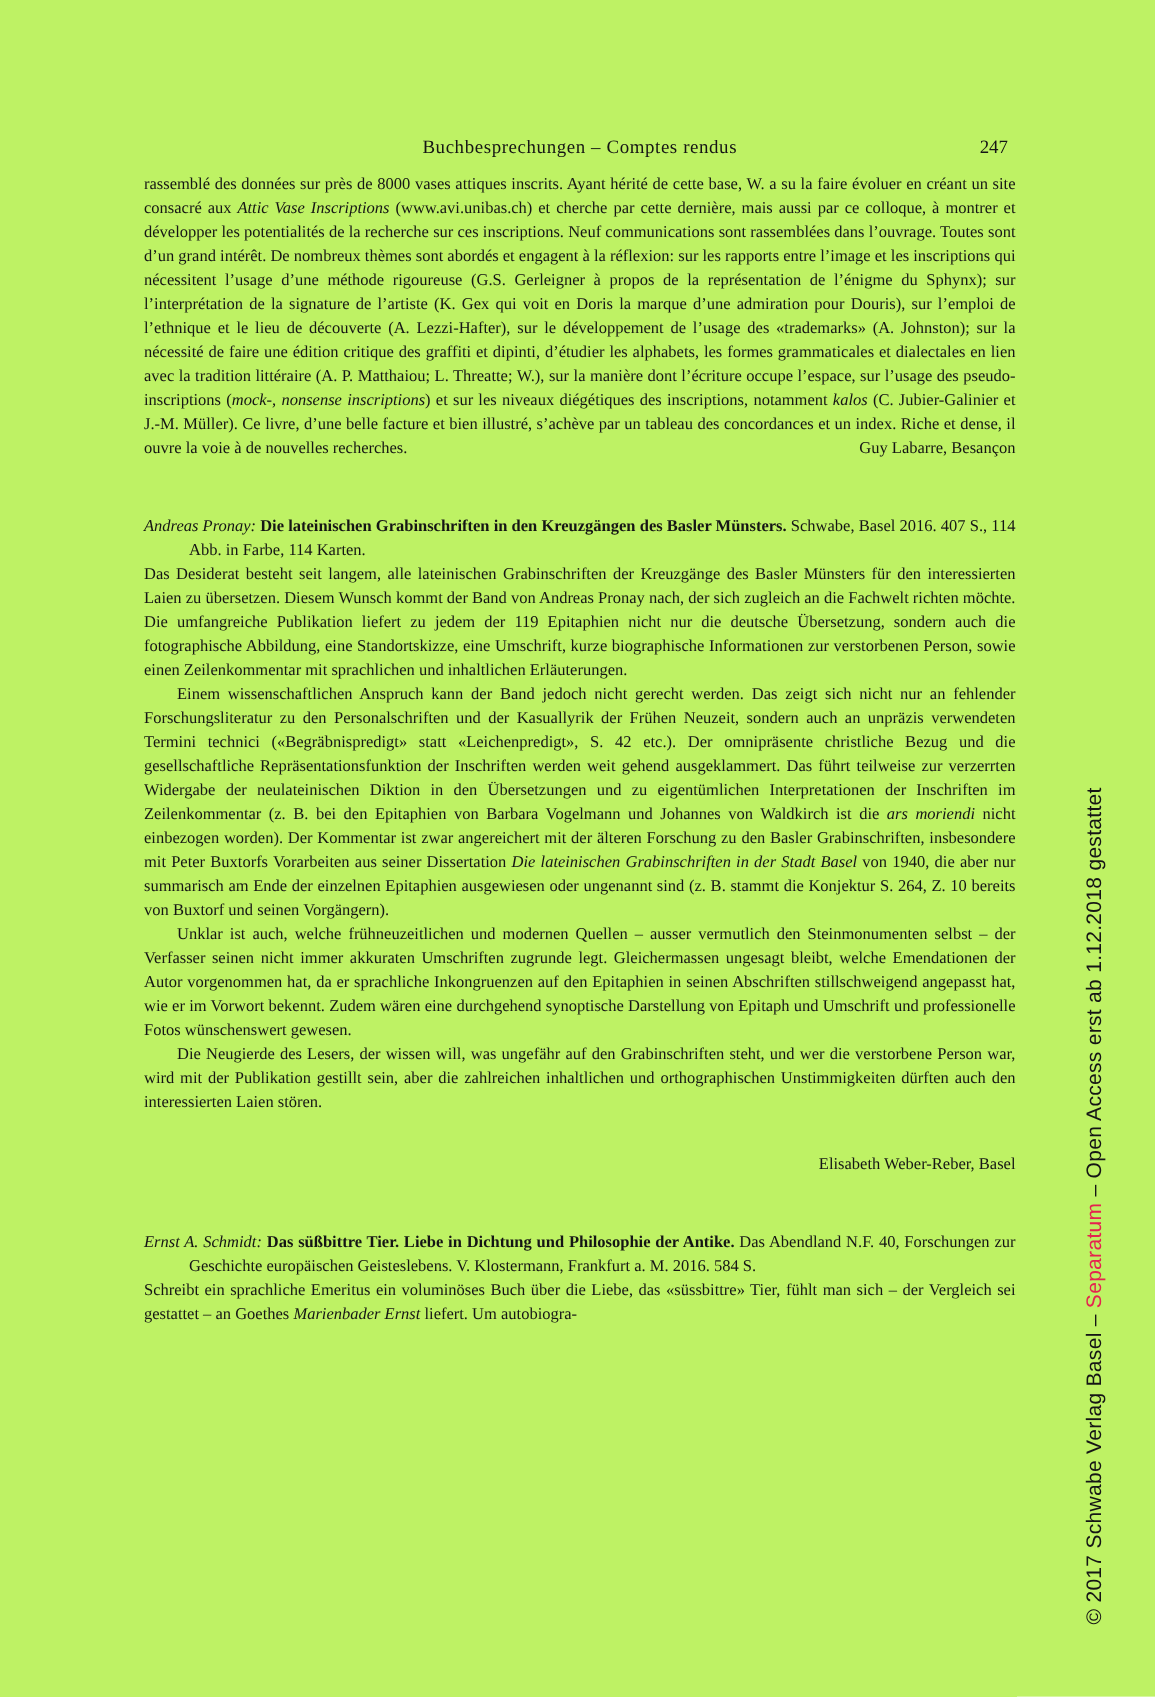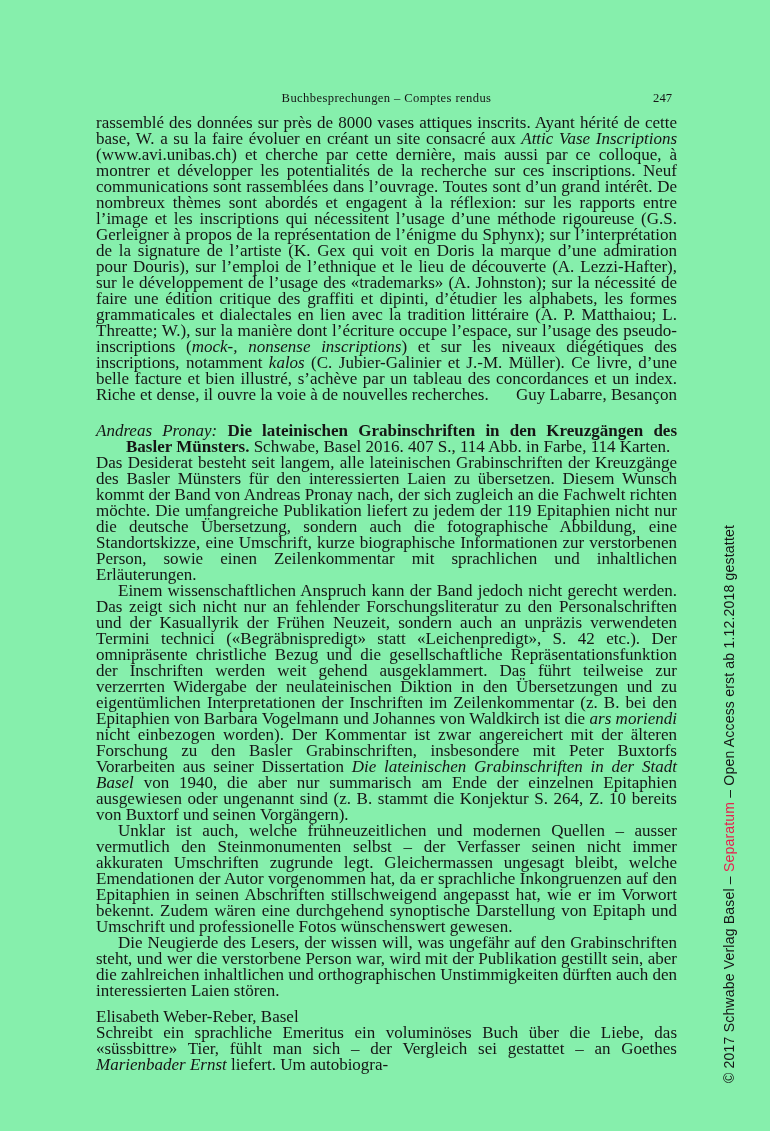--- a/index.html
+++ b/index.html
@@ -4,43 +4,43 @@
 <style>
   * { margin: 0; padding: 0; box-sizing: border-box; }
   html, body { background: #ffffff; }
   body {
     width: 770px; height: 1131px;
     font-family: "Liberation Serif", "DejaVu Serif", serif;
     color: #151515;
     position: relative;
     overflow: hidden;
   }
-  .page { position: relative; width: 770px; height: 1131px; background: #86efac; }
+  .page { position: relative; width: 770px; height: 1131px; background: #bef264; }
 
   .text-column { position: absolute; left: 96px; top: 90px; width: 581px; }
 
   .running-head {
     position: relative;
     text-align: center;
     font-size: 12.6px;
     line-height: 16px;
     letter-spacing: 0.4px;
     margin-bottom: 9px;
   }
   .page-number { position: absolute; right: 5px; top: 0; letter-spacing: 0; }
 
   .paragraph, .review-heading, .signature-line {
-    font-size: 17px;
+    font-size: 11px;
     line-height: 16px;
     text-align: justify;
   }
   .paragraph.indent { text-indent: 22px; }
   .review-heading { padding-left: 30px; text-indent: -30px; }
-  .section-start { margin-top: 20px; }
-  .signature-line { text-align: left; margin-top: 10px; }
+  .section-start { margin-top: 36px; }
+  .signature-line { text-align: right; margin-top: 25px; }
 
   .run-normal { font-style: normal; font-weight: normal; }
   .run-italic { font-style: italic; }
   .run-bold { font-weight: bold; }
   .inline-signature { float: right; }
 
   .sidebar-imprint {
     position: absolute;
     left: 738px; top: 1065px;
     width: 600px; height: 18px;
@@ -65,20 +65,21 @@
       <span class="page-number">247</span>
     </div>
     <div id="content-area">
         <div class="paragraph"><span class="run-normal">rassemblé des données sur près de 8000 vases attiques inscrits. Ayant hérité de cette base, W. a su la faire évoluer en créant un site consacré aux </span><span class="run-italic">Attic Vase Inscriptions</span><span class="run-normal"> (www.avi.unibas.ch) et cherche par cette dernière, mais aussi par ce colloque, à montrer et développer les potentialités de la recherche sur ces inscriptions. Neuf communications sont rassemblées dans l’ouvrage. Toutes sont d’un grand intérêt. De nombreux thèmes sont abordés et engagent à la réflexion: sur les rapports entre l’image et les inscriptions qui nécessitent l’usage d’une méthode rigoureuse (G.S. Gerleigner à propos de la représentation de l’énigme du Sphynx); sur l’interprétation de la signature de l’artiste (K. Gex qui voit en Doris la marque d’une admiration pour Douris), sur l’emploi de l’ethnique et le lieu de découverte (A. Lezzi-Hafter), sur le développement de l’usage des «trademarks» (A. Johnston); sur la nécessité de faire une édition critique des graffiti et dipinti, d’étudier les alphabets, les formes grammaticales et dialectales en lien avec la tradition littéraire (A. P. Matthaiou; L. Threatte; W.), sur la manière dont l’écriture occupe l’espace, sur l’usage des pseudo-inscriptions (</span><span class="run-italic">mock-, nonsense inscriptions</span><span class="run-normal">) et sur les niveaux diégétiques des inscriptions, notamment </span><span class="run-italic">kalos</span><span class="run-normal"> (C. Jubier-Galinier et J.-M. Müller). Ce livre, d’une belle facture et bien illustré, s’achève par un tableau des concordances et un index. Riche et dense, il ouvre la voie à de nouvelles recherches.</span><span class="inline-signature">Guy Labarre, Besançon</span></div>
         <div class="review-heading section-start"><span class="run-italic">Andreas Pronay: </span><span class="run-bold">Die lateinischen Grabinschriften in den Kreuzgängen des Basler Münsters. </span><span class="run-normal">Schwabe, Basel 2016. 407 S., 114 Abb. in Farbe, 114 Karten.</span></div>
         <div class="paragraph"><span class="run-normal">Das Desiderat besteht seit langem, alle lateinischen Grabinschriften der Kreuzgänge des Basler Münsters für den interessierten Laien zu übersetzen. Diesem Wunsch kommt der Band von Andreas Pronay nach, der sich zugleich an die Fachwelt richten möchte. Die umfangreiche Publikation liefert zu jedem der 119 Epitaphien nicht nur die deutsche Übersetzung, sondern auch die fotographische Abbildung, eine Standortskizze, eine Umschrift, kurze biographische Informationen zur verstorbenen Person, sowie einen Zeilenkommentar mit sprachlichen und inhaltlichen Erläuterungen.</span></div>
         <div class="paragraph indent"><span class="run-normal">Einem wissenschaftlichen Anspruch kann der Band jedoch nicht gerecht werden. Das zeigt sich nicht nur an fehlender Forschungsliteratur zu den Personalschriften und der Kasuallyrik der Frühen Neuzeit, sondern auch an unpräzis verwendeten Termini technici («Begräbnispredigt» statt «Leichenpredigt», S. 42 etc.). Der omnipräsente christliche Bezug und die gesellschaftliche Repräsentationsfunktion der Inschriften werden weit gehend ausgeklammert. Das führt teilweise zur verzerrten Widergabe der neulateinischen Diktion in den Übersetzungen und zu eigentümlichen Interpretationen der Inschriften im Zeilenkommentar (z. B. bei den Epitaphien von Barbara Vogelmann und Johannes von Waldkirch ist die </span><span class="run-italic">ars moriendi</span><span class="run-normal"> nicht einbezogen worden). Der Kommentar ist zwar angereichert mit der älteren Forschung zu den Basler Grabinschriften, insbesondere mit Peter Buxtorfs Vorarbeiten aus seiner Dissertation </span><span class="run-italic">Die lateinischen Grabinschriften in der Stadt Basel</span><span class="run-normal"> von 1940, die aber nur summarisch am Ende der einzelnen Epitaphien ausgewiesen oder ungenannt sind (z. B. stammt die Konjektur S. 264, Z. 10 bereits von Buxtorf und seinen Vorgängern).</span></div>
         <div class="paragraph indent"><span class="run-normal">Unklar ist auch, welche frühneuzeitlichen und modernen Quellen – ausser vermutlich den Steinmonumenten selbst – der Verfasser seinen nicht immer akkuraten Umschriften zugrunde legt. Gleichermassen ungesagt bleibt, welche Emendationen der Autor vorgenommen hat, da er sprachliche Inkongruenzen auf den Epitaphien in seinen Abschriften stillschweigend angepasst hat, wie er im Vorwort bekennt. Zudem wären eine durchgehend synoptische Darstellung von Epitaph und Umschrift und professionelle Fotos wünschenswert gewesen.</span></div>
         <div class="paragraph indent"><span class="run-normal">Die Neugierde des Lesers, der wissen will, was ungefähr auf den Grabinschriften steht, und wer die verstorbene Person war, wird mit der Publikation gestillt sein, aber die zahlreichen inhaltlichen und orthographischen Unstimmigkeiten dürften auch den interessierten Laien stören.</span></div>
         <div class="signature-line"><span class="run-normal">Elisabeth Weber-Reber, Basel</span></div>
+        <div class="review-heading section-start"><span class="run-italic">Ernst A. Schmidt: </span><span class="run-bold">Das süßbittre Tier. Liebe in Dichtung und Philosophie der Antike. </span><span class="run-normal">Das Abendland N.F. 40, Forschungen zur Geschichte europäischen Geisteslebens. V. Klostermann, Frankfurt a. M. 2016. 584 S.</span></div>
         <div class="paragraph"><span class="run-normal">Schreibt ein sprachliche Emeritus ein voluminöses Buch über die Liebe, das «süssbittre» Tier, fühlt man sich – der Vergleich sei gestattet – an Goethes </span><span class="run-italic">Marienbader Ernst</span><span class="run-normal"> liefert. Um autobiogra-</span></div>
       </div>
   </div>
 
   <div class="sidebar-imprint">
     <span>© 2017 Schwabe Verlag Basel – </span><span style="color: rgb(229, 35, 79);">Separatum</span><span> – Open Access erst ab 1.12.2018 gestattet</span>
   </div>
 
 </div>
 

